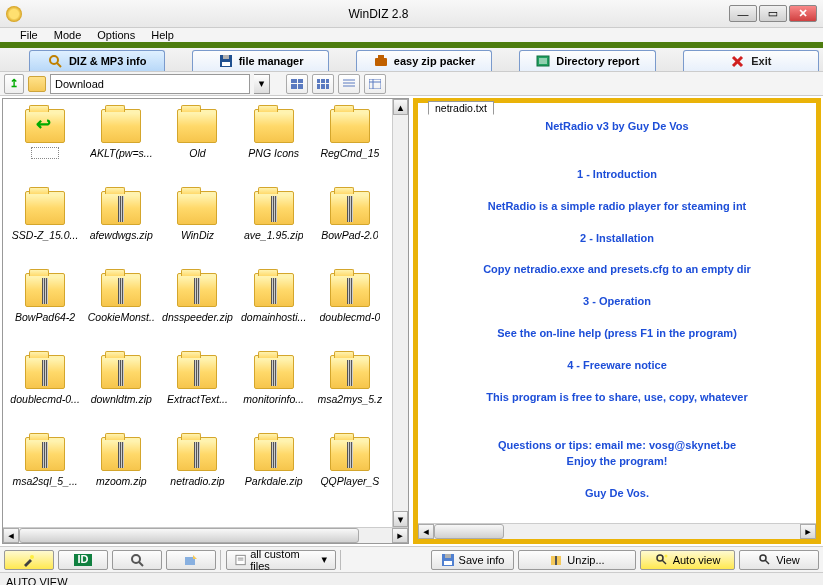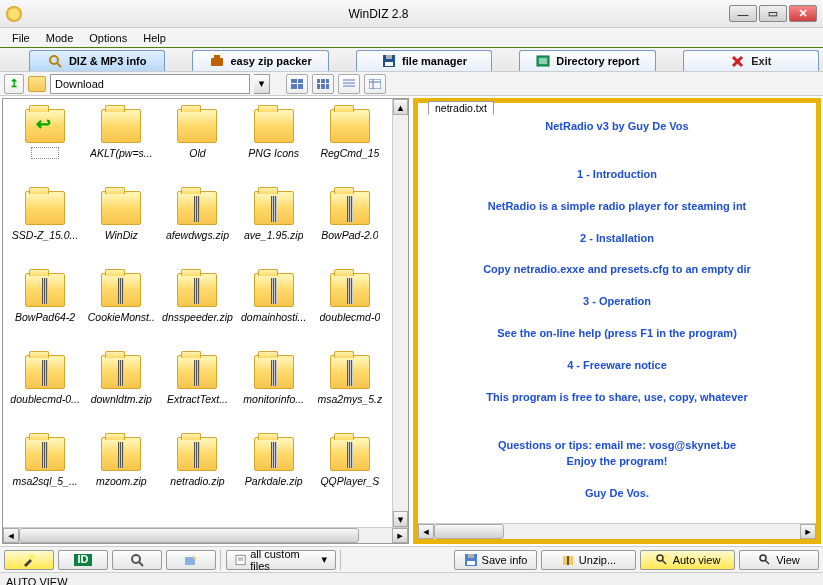--- a/index.html
+++ b/index.html
@@ -7,21 +7,21 @@
 
 .titlebar { height: 28px; background: linear-gradient(#f8f8f8, #e8e8e8); border-bottom: 1px solid #ccc; display: flex; align-items: center; position: relative; }
 .titlebar .icon { width: 16px; height: 16px; margin: 0 6px; background: radial-gradient(circle, #ffe070 40%, #d4a020 70%); border-radius: 50%; }
 .titlebar .title { flex: 1; text-align: center; font-size: 12px; }
 .titlebar .controls { display: flex; gap: 2px; margin-right: 6px; }
 .titlebar .ctrl { width: 28px; height: 17px; border: 1px solid #888; border-radius: 2px; display: flex; align-items: center; justify-content: center; font-size: 11px; cursor: pointer; }
 .titlebar .ctrl.min { background: linear-gradient(#f0f0f0,#d0d0d0); }
 .titlebar .ctrl.max { background: linear-gradient(#f0f0f0,#d0d0d0); }
 .titlebar .ctrl.close { background: linear-gradient(#f98888,#d04040); color: #fff; font-weight: bold; }
 
-.menubar { height: 20px; background: #f4f4f4; border-bottom: 1px solid #4d7c0f; display: flex; align-items: center; padding: 0 4px; }
+.menubar { height: 20px; background: #f4f4f4; border-bottom: 6px solid #4d7c0f; display: flex; align-items: center; padding: 0 12px; }
 .menubar .menu { padding: 2px 8px; cursor: pointer; }
 
 .tabbar { height: 24px; background: linear-gradient(#f4f4f4,#e8e8e8); border-bottom: 1px solid #ccc; display: flex; align-items: stretch; padding: 2px 4px 0; gap: 2px; }
 .tabbar .tab { flex: 1; border: 1px solid #7a9acc; border-bottom: none; border-radius: 3px 3px 0 0; background: linear-gradient(#fdfdfd, #e8f0fb); display: flex; align-items: center; justify-content: center; gap: 5px; cursor: pointer; font-weight: bold; font-size: 11px; margin-left: 25px; }
 .tabbar .tab.active { background: linear-gradient(#dff0ff, #b8d8f8); }
 .tabbar .tab.exit { font-weight: bold; color: #222; }
 .ticon { width: 16px; height: 14px; display: inline-block; }
 
 .navbar { height: 24px; background: #f4f4f4; border-bottom: 1px solid #ccc; display: flex; align-items: center; padding: 0 4px; gap: 4px; }
 .navbar .upbtn { width: 20px; height: 20px; border: 1px solid #aaa; border-radius: 2px; background: linear-gradient(#fff,#eee); display: flex; align-items: center; justify-content: center; cursor: pointer; color: #0a0; font-weight: bold; }
@@ -94,35 +94,35 @@
       <svg width="16" height="14" viewBox="0 0 16 14">
           <circle cx="6" cy="6" r="4" fill="none" stroke="#c08000" stroke-width="2"></circle>
           <line x1="9" y1="9" x2="13" y2="13" stroke="#c08000" stroke-width="2"></line>
         </svg>
     </span>
     <span>DIZ &amp; MP3 info</span>
   </div>
   <div class="tab">
     <span class="ticon">
       <svg width="16" height="14" viewBox="0 0 16 14">
-          <rect x="2" y="4" width="12" height="8" fill="#c06000" rx="1"></rect>
-          <rect x="5" y="1" width="6" height="3" fill="#c06000"></rect>
-        </svg>
-    </span>
-    <span>easy zip packer</span>
-  </div>
-  <div class="tab">
-    <span class="ticon">
-      <svg width="16" height="14" viewBox="0 0 16 14">
           <rect x="2" y="1" width="12" height="12" fill="#205090"></rect>
           <rect x="4" y="8" width="8" height="4" fill="#fff"></rect>
           <rect x="5" y="1" width="6" height="4" fill="#b0b0b0"></rect>
         </svg>
     </span>
     <span>file manager</span>
+  </div>
+  <div class="tab">
+    <span class="ticon">
+      <svg width="16" height="14" viewBox="0 0 16 14">
+          <rect x="2" y="4" width="12" height="8" fill="#c06000" rx="1"></rect>
+          <rect x="5" y="1" width="6" height="3" fill="#c06000"></rect>
+        </svg>
+    </span>
+    <span>easy zip packer</span>
   </div>
   <div class="tab">
     <span class="ticon">
       <svg width="16" height="14" viewBox="0 0 16 14">
           <rect x="2" y="2" width="12" height="10" fill="#20a060" stroke="#107040"></rect>
           <line x1="4" y1="5" x2="12" y2="5" stroke="#fff"></line>
           <line x1="4" y1="7" x2="12" y2="7" stroke="#fff"></line>
           <line x1="4" y1="9" x2="12" y2="9" stroke="#fff"></line>
         </svg>
     </span>
@@ -205,26 +205,26 @@
           </div>
           <div class="fitem">
             <div class="fico folder"></div>
             <div class="flabel">RegCmd_15</div>
           </div>
           <div class="fitem">
             <div class="fico folder"></div>
             <div class="flabel">SSD-Z_15.0...</div>
           </div>
           <div class="fitem">
+            <div class="fico folder zip"></div>
+            <div class="flabel">afewdwgs.zip</div>
+          </div>
+          <div class="fitem">
             <div class="fico folder"></div>
             <div class="flabel">WinDiz</div>
-          </div>
-          <div class="fitem">
-            <div class="fico folder zip"></div>
-            <div class="flabel">afewdwgs.zip</div>
           </div>
           <div class="fitem">
             <div class="fico folder zip"></div>
             <div class="flabel">ave_1.95.zip</div>
           </div>
           <div class="fitem">
             <div class="fico folder zip"></div>
             <div class="flabel">BowPad-2.0</div>
           </div>
           <div class="fitem">
@@ -352,21 +352,21 @@
   <div class="sep"></div>
   <div class="spacer"></div>
   <div class="btn" style="width:83px">
     <svg width="14" height="14" viewBox="0 0 14 14">
         <rect x="1" y="1" width="12" height="12" fill="#5080d0"></rect>
         <rect x="3" y="8" width="8" height="4" fill="#fff"></rect>
         <rect x="4" y="1" width="6" height="4" fill="#b0b0b0"></rect>
       </svg>
     <span>Save info</span>
   </div>
-  <div class="btn" style="width:95px">
+  <div class="btn" style="width:118px">
     <svg width="14" height="14" viewBox="0 0 14 14">
         <rect x="2" y="3" width="10" height="9" fill="#f5c95a"></rect>
         <rect x="6" y="3" width="2" height="9" fill="#555"></rect>
       </svg>
     <span>Unzip...</span>
   </div>
   <div class="btn yellow" style="width:95px">
     <svg width="14" height="14" viewBox="0 0 14 14">
         <circle cx="5" cy="5" r="3" fill="none" stroke="#333" stroke-width="1.5"></circle>
         <line x1="7" y1="7" x2="11" y2="11" stroke="#333" stroke-width="1.5"></line>

